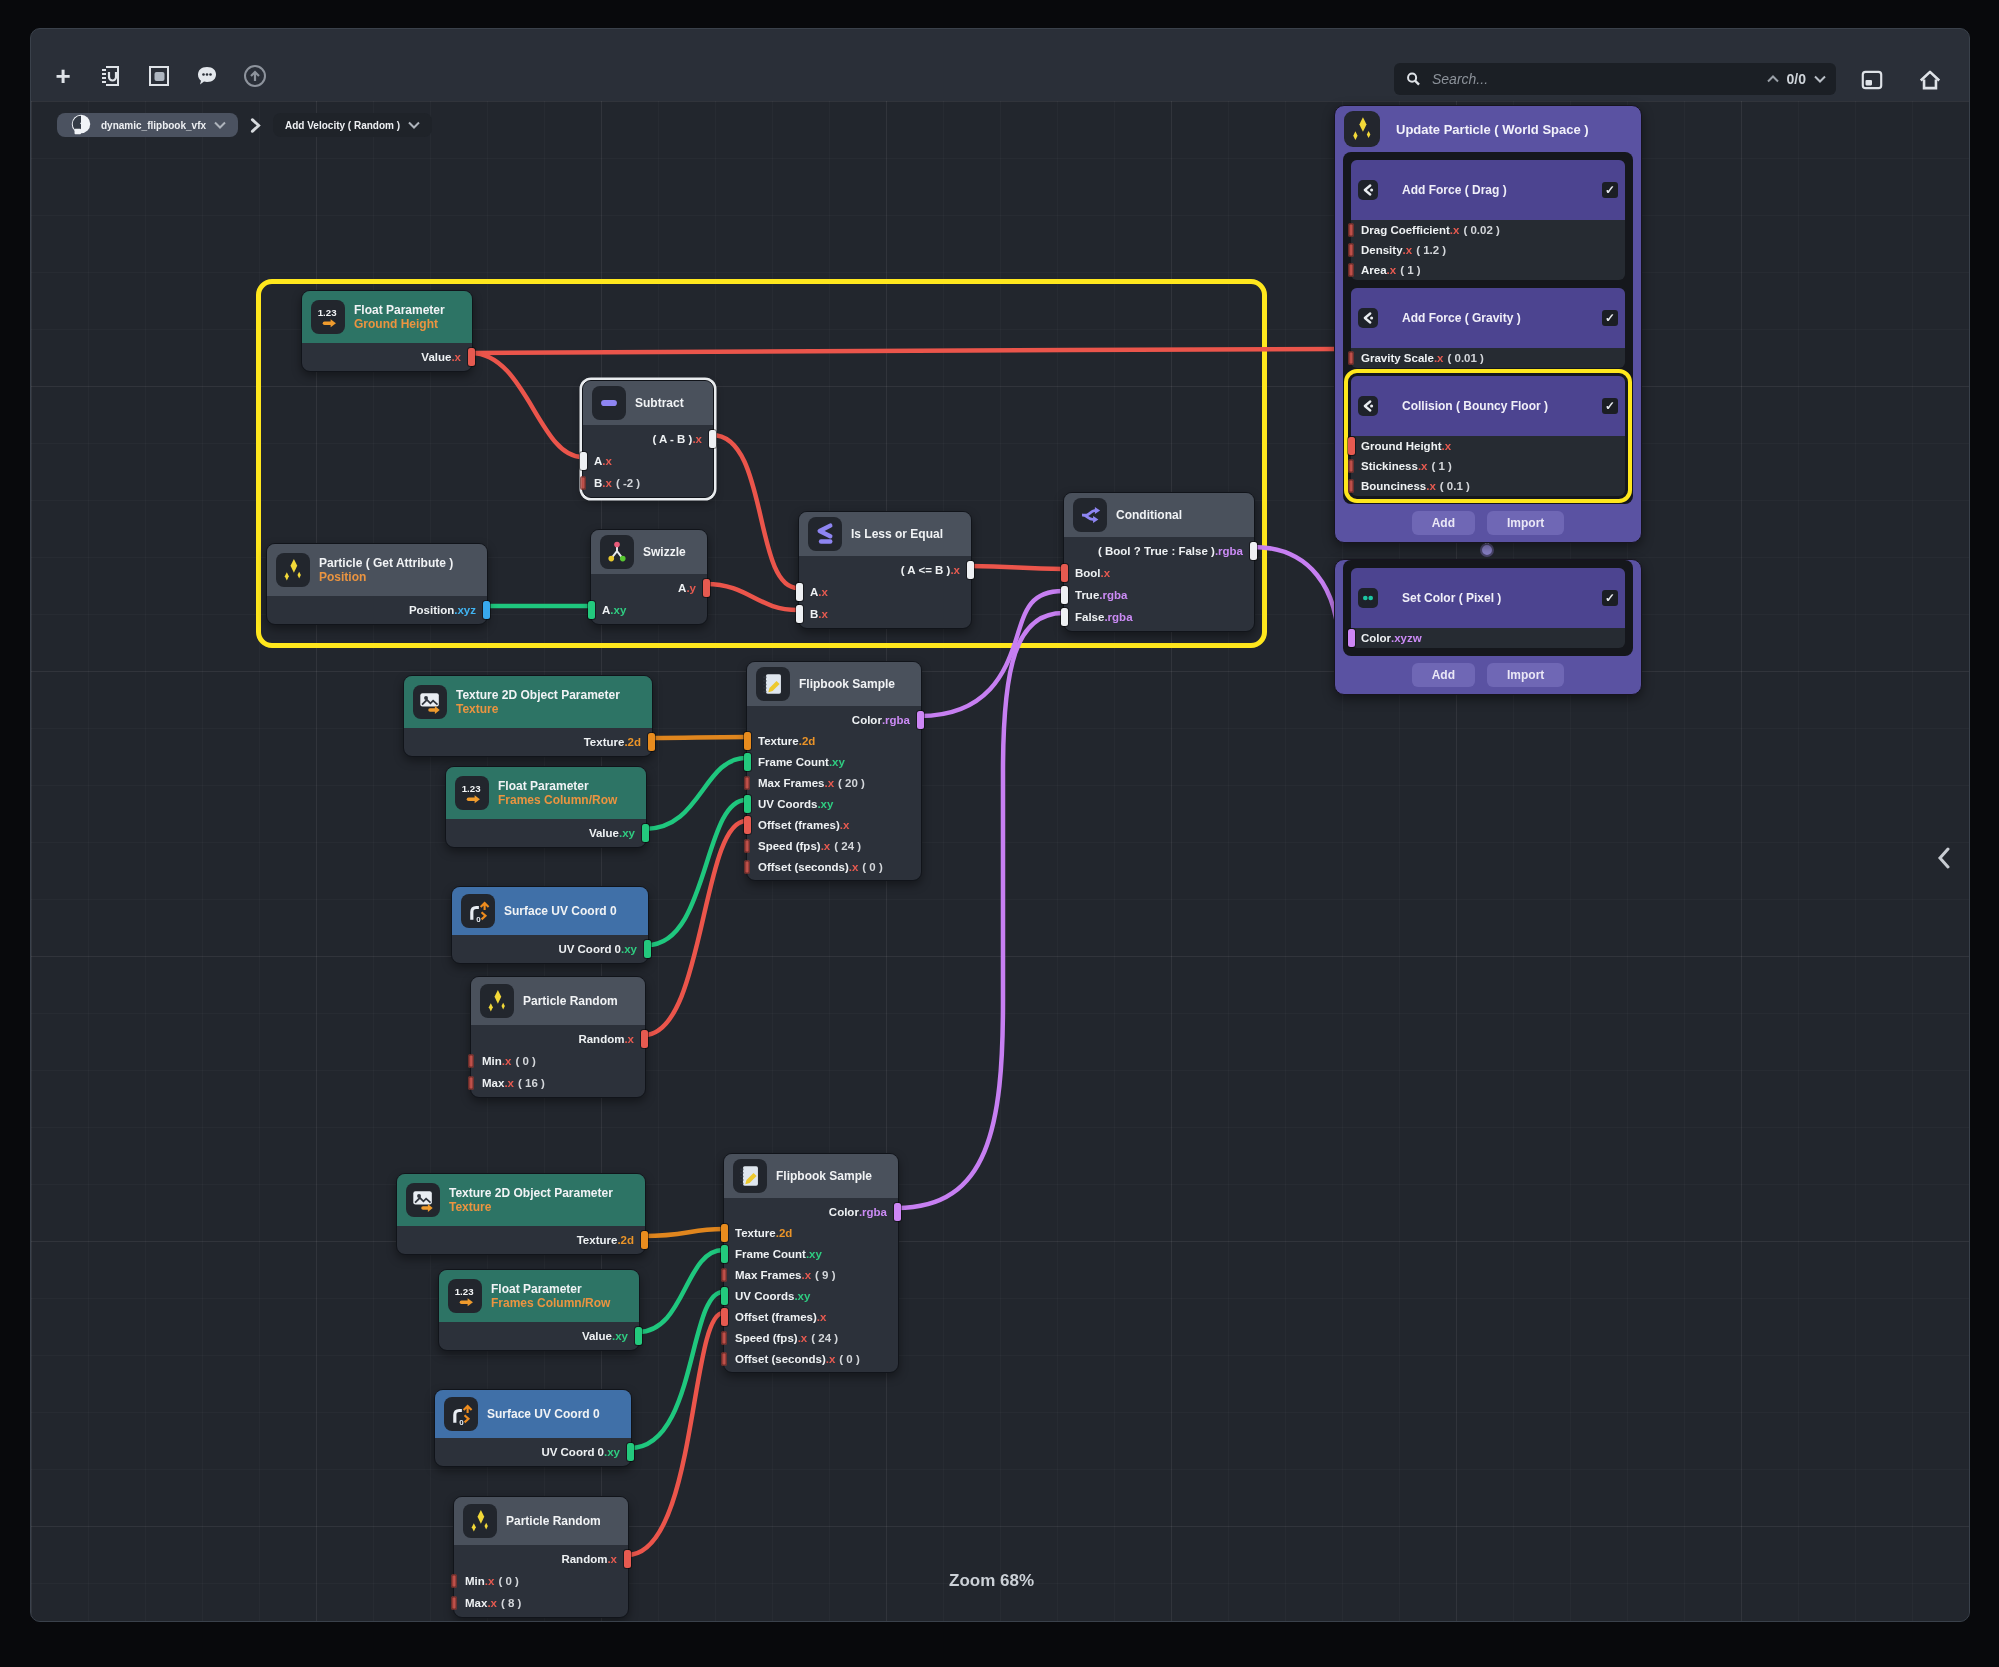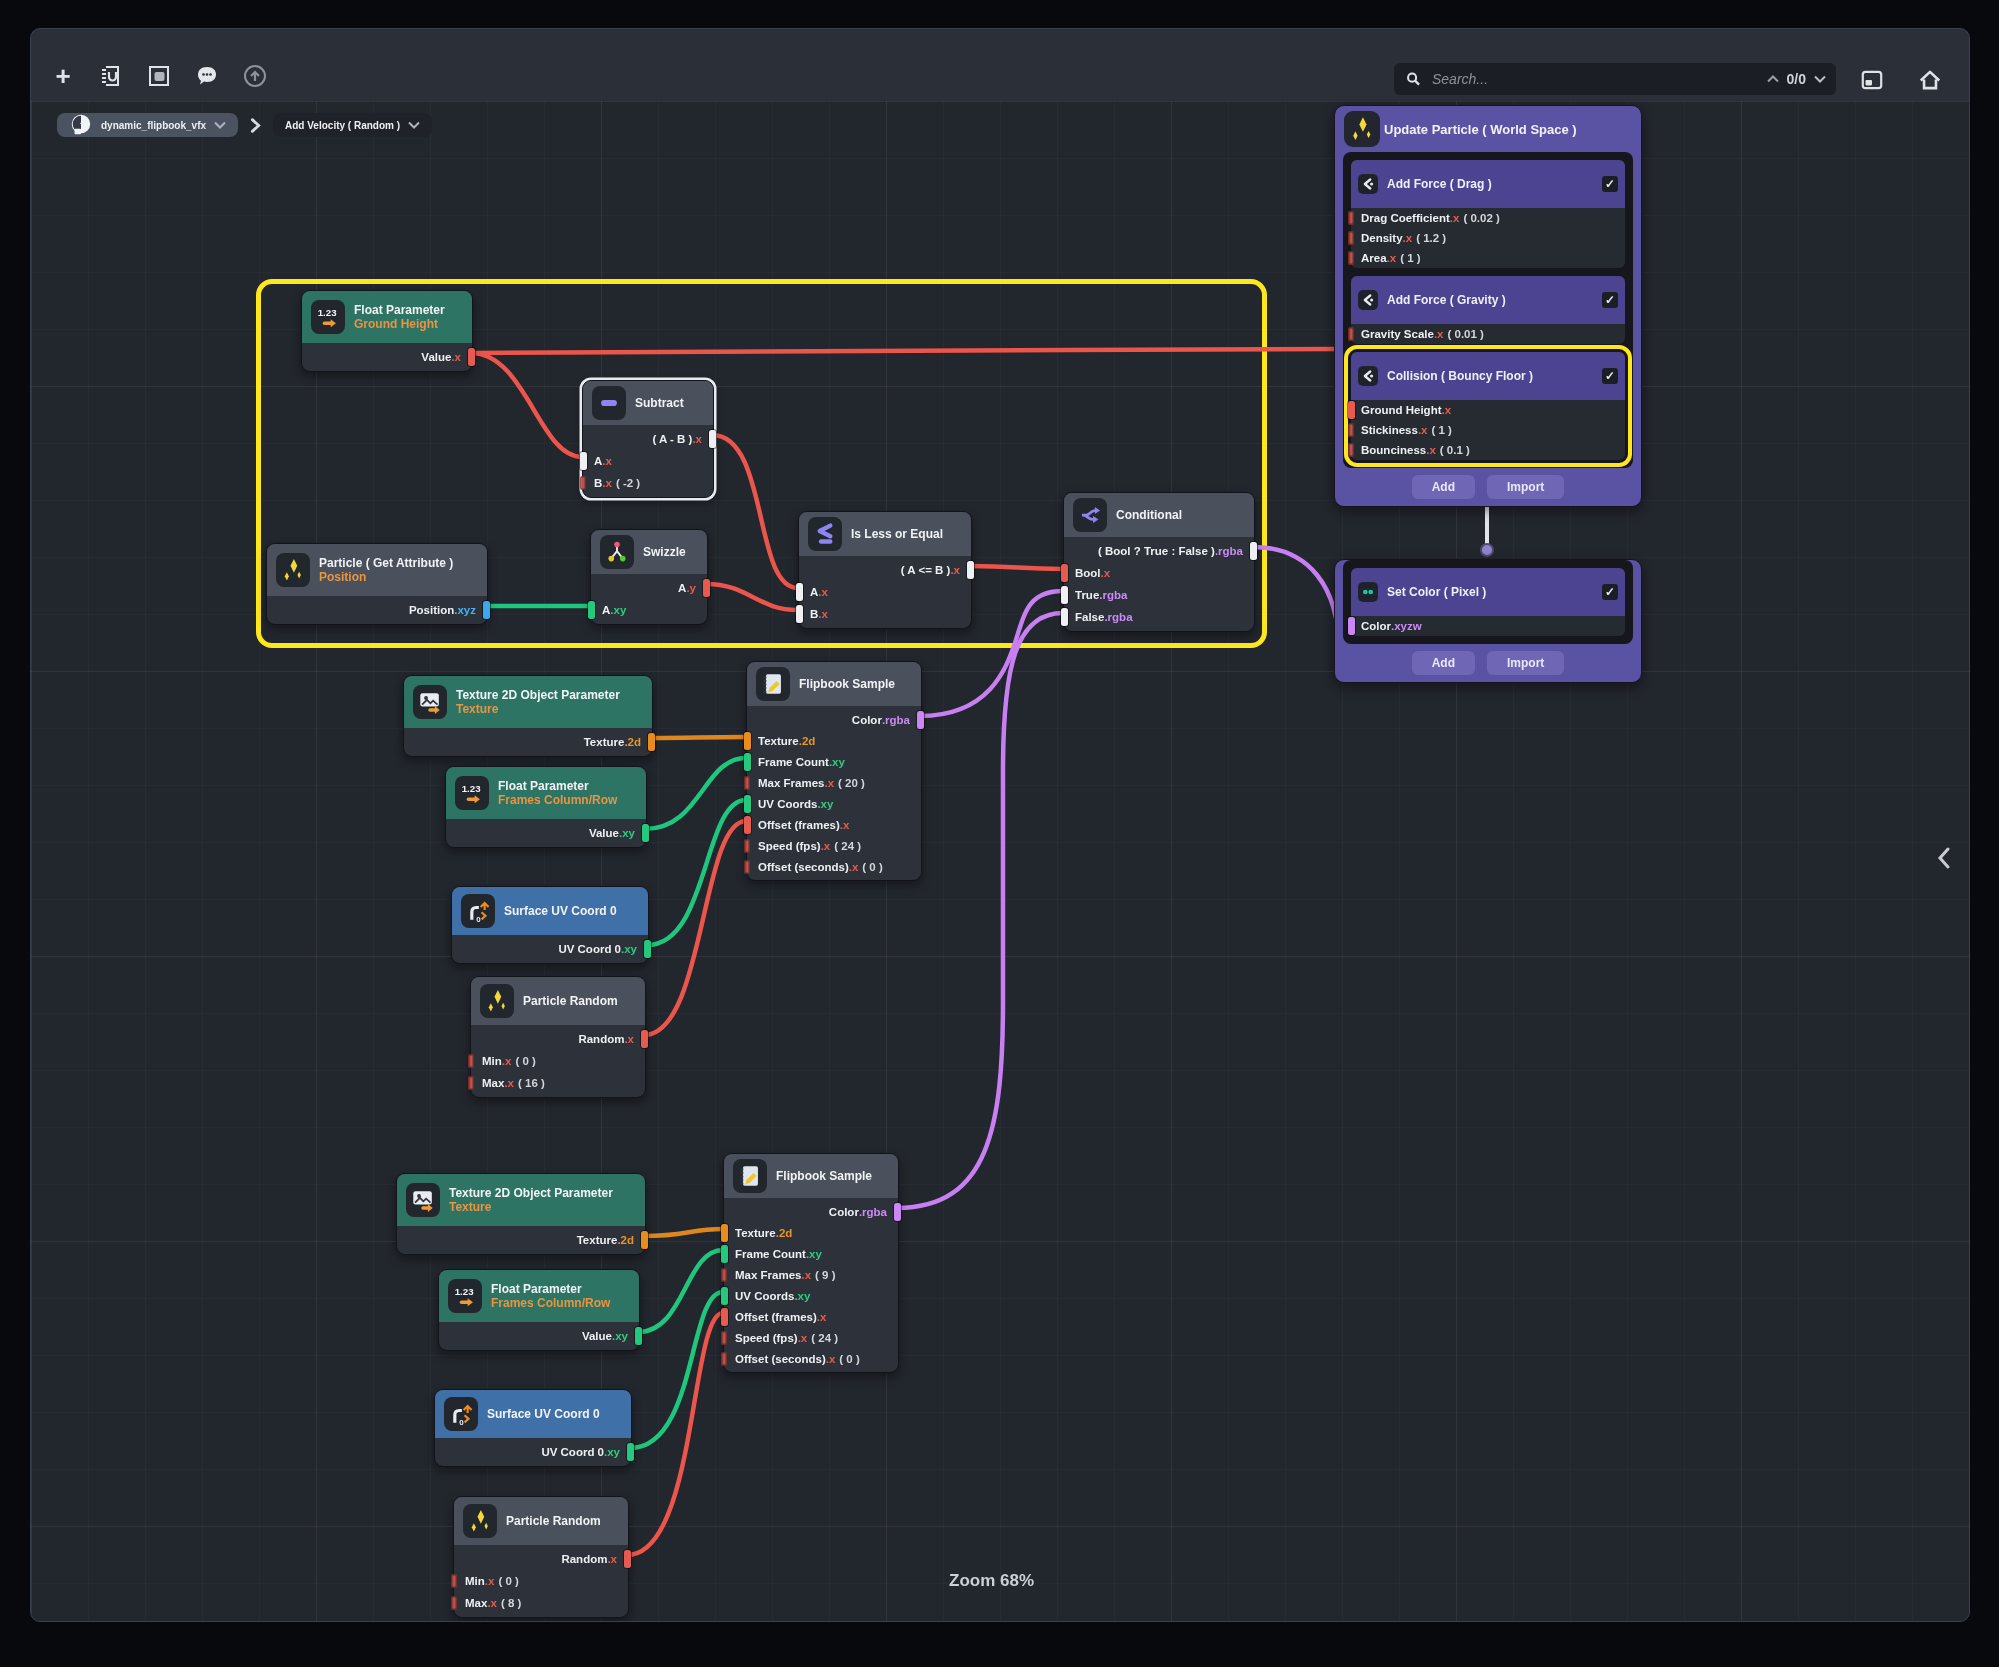--- a/index.html
+++ b/index.html
@@ -53,31 +53,31 @@
   .nrow.out{justify-content:flex-end;padding-right:11px;}
   .nrow.in{padding-left:11px;}
   .rval{color:#d3d6da;margin-left:4px;}
   .port{position:absolute;top:50%;width:7px;height:18px;border-radius:2.5px;transform:translateY(-50%);
     box-shadow:0 0 0 1px rgba(0,0,0,.45);}
   .port.in{left:-3px;}  .port.out{right:-3px;}
   .port.off{height:14px;width:6px;opacity:.8;box-shadow:inset 0 0 0 1.5px rgba(0,0,0,.45);}
   
   .ctx{position:absolute;background:#5a52a2;border:1px solid #17141f;border-radius:10px;z-index:3;
     box-shadow:0 4px 12px rgba(0,0,0,.45);}
-  .ctx-head{display:flex;align-items:center;gap:4px;padding:0 9px;height:46px;}
+  .ctx-head{display:flex;align-items:center;gap:16px;padding:0 9px;height:46px;}
   .ctx-icon{width:36px;height:36px;border-radius:9px;background:#23262e;flex:none;
     display:flex;align-items:center;justify-content:center;}
   .ctx-icon svg{width:32px;height:32px;}
   .ctx-title{font-size:13px;font-weight:bold;color:#f2f1fa;white-space:nowrap;}
   .ctx-wrap{margin:0 8px;background:#15171c;border-radius:8px;padding:8px;}
   .blk{position:relative;background:#262b32;border-radius:6px;overflow:visible;margin-bottom:8px;}
   .blk:last-child{margin-bottom:0;}
   .blk.hl{outline:4px solid #ffe71d;outline-offset:3px;}
-  .blk-head{display:flex;align-items:center;gap:9px;height:28px;background:#4c4490;
-    border-radius:6px 6px 0 0;padding:10px 7px;}
+  .blk-head{display:flex;align-items:center;gap:24px;height:28px;background:#4c4490;
+    border-radius:6px 6px 0 0;padding:16px 7px;}
   .blk-icon{width:20px;height:20px;border-radius:5px;background:#1e222a;flex:none;
     display:flex;align-items:center;justify-content:center;}
   .blk-icon svg{width:18px;height:18px;}
   .blk-title{font-size:12px;font-weight:bold;color:#f0eff8;white-space:nowrap;}
   .cbx{margin-left:auto;width:16px;height:16px;border-radius:3px;background:#1b1e24;color:#e8ebf0;
     font-size:12px;line-height:16px;text-align:center;font-weight:bold;}
   .blk-row{position:relative;display:flex;align-items:center;height:20px;padding-left:10px;
     font-size:11.5px;font-weight:bold;color:#eef1f3;white-space:nowrap;}
   .ctx-foot{display:flex;justify-content:center;align-items:center;gap:12px;height:38px;}
   .ctx-btn{background:#6f67b5;border:none;border-radius:6px;color:#eae7f6;font-weight:bold;

